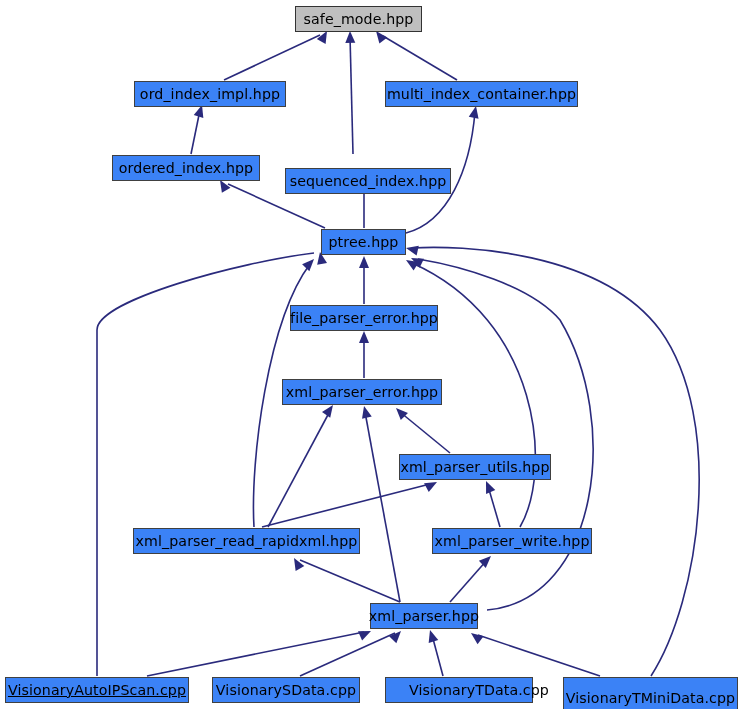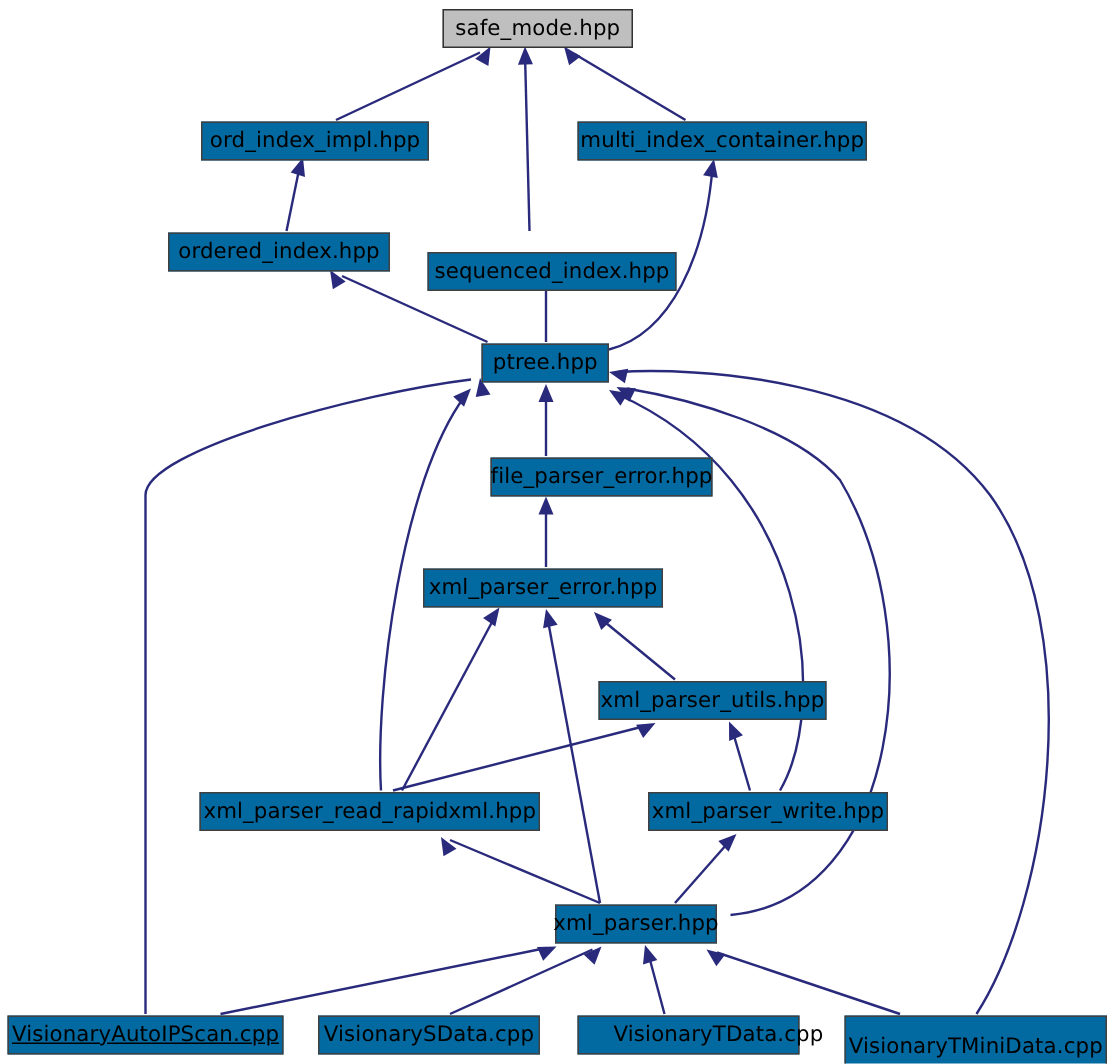--- a/index.html
+++ b/index.html
@@ -27,21 +27,21 @@
     stroke-width: 1.6;
   }
   .edge-head {
     fill: #2a2a7c;
     stroke: none;
   }
   .node {
     position: absolute;
     box-sizing: border-box;
     border: 1.2px solid #404040;
-    background: #0369a1;
+    background: #3b82f6;
     color: #000000;
     font-size: 14.2px;
     line-height: 1;
     display: flex;
     align-items: center;
     justify-content: center;
     white-space: nowrap;
     letter-spacing: 0.1px;
   }
   .node.highlight {
@@ -123,21 +123,21 @@
       </div>
       <div class="node" style="left: 112px; top: 155px; width: 148px; height: 26px;">
         <span class="node-label">ordered_index.hpp</span>
       </div>
       <div class="node" style="left: 285px; top: 168px; width: 166px; height: 26px;">
         <span class="node-label">sequenced_index.hpp</span>
       </div>
       <div class="node" style="left: 321px; top: 229px; width: 85px; height: 26px;">
         <span class="node-label">ptree.hpp</span>
       </div>
-      <div class="node" style="left: 290px; top: 305px; width: 148px; height: 26px; margin-left: 37px;">
+      <div class="node" style="left: 290px; top: 305px; width: 148px; height: 26px;">
         <span class="node-label">file_parser_error.hpp</span>
       </div>
       <div class="node" style="left: 282px; top: 379px; width: 160px; height: 26px;">
         <span class="node-label">xml_parser_error.hpp</span>
       </div>
       <div class="node" style="left: 399px; top: 454px; width: 152px; height: 26px;">
         <span class="node-label">xml_parser_utils.hpp</span>
       </div>
       <div class="node" style="left: 133px; top: 528px; width: 227px; height: 26px;">
         <span class="node-label">xml_parser_read_rapidxml.hpp</span>

